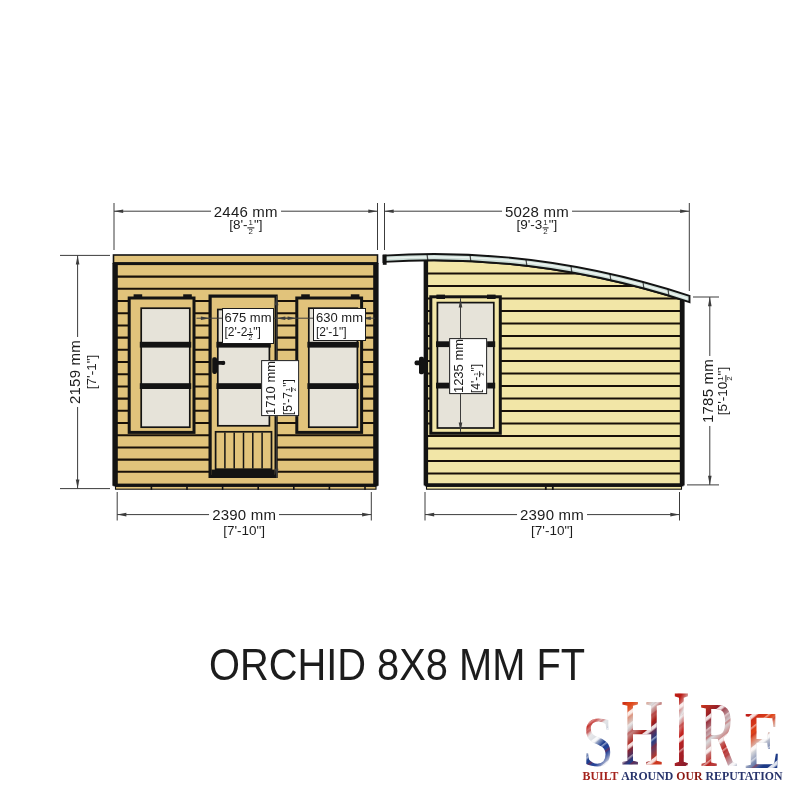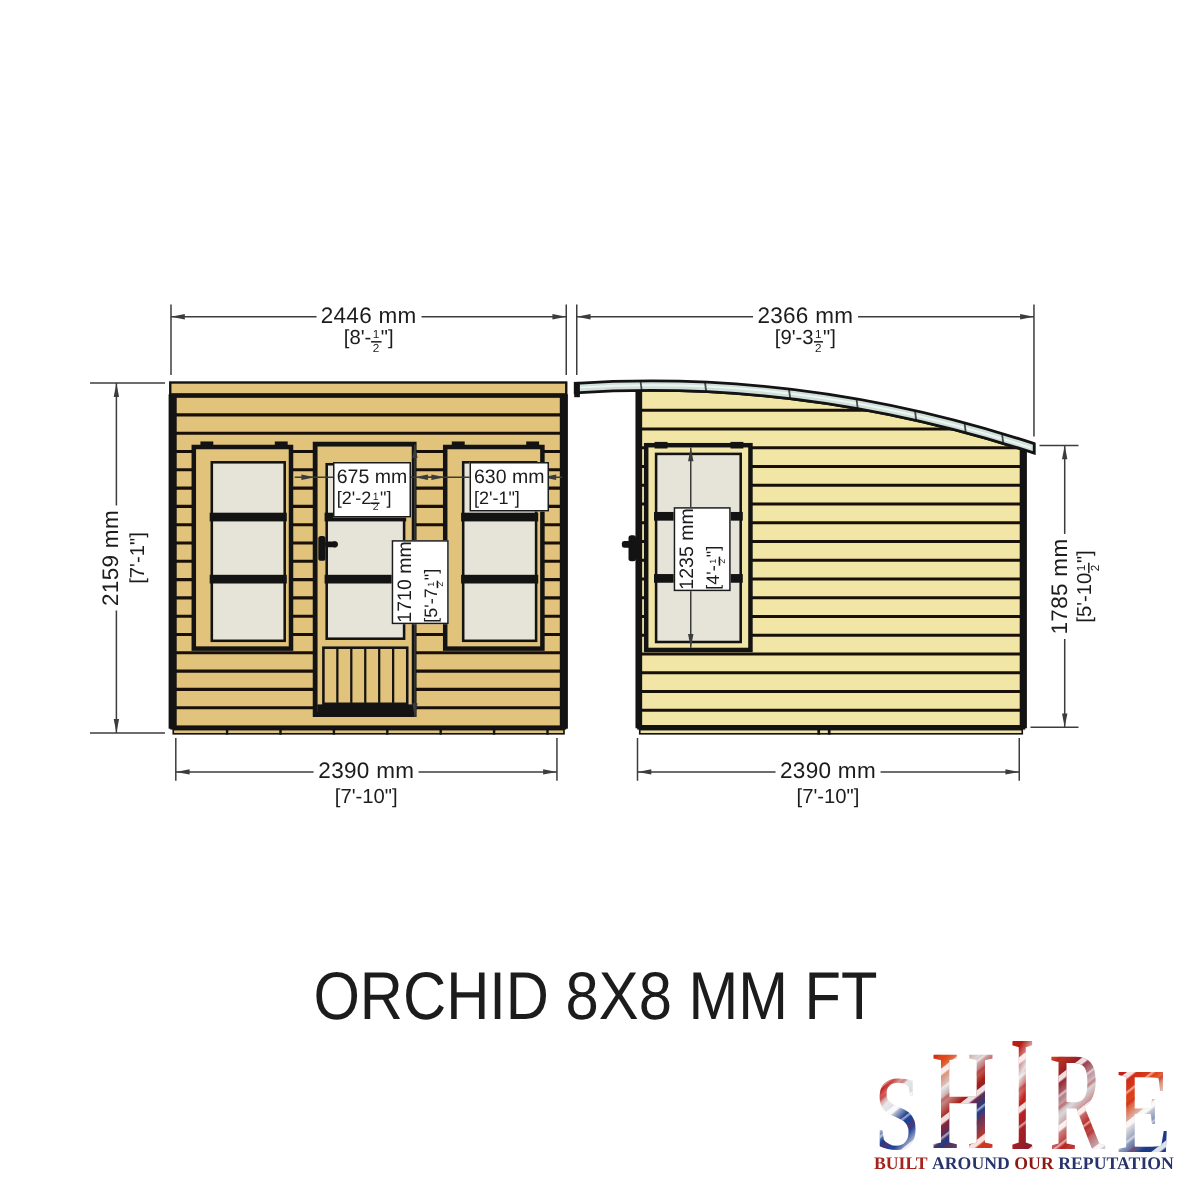--- a/index.html
+++ b/index.html
@@ -241,21 +241,21 @@
   <polygon points="276.6,478 274.8,468.8 278.4,468.8"></polygon>
   <polygon points="460.5,298.3 458.7,307.5 462.3,307.5"></polygon>
   <polygon points="460.5,431.8 458.7,422.6 462.3,422.6"></polygon>
 </g>
 </svg>
 
 <div class="t dim ctr" style="left:245.8px;top:211px;">2446 mm</div>
 
 <div class="t sub ctr" style="left:245.8px;top:227px;">[8'-<span class="fr"><b>1</b><i>2</i></span>"]</div>
 
-<div class="t dim ctr" style="left:536.9px;top:211px;">2366 mm</div>
+<div class="t dim ctr" style="left:536.9px;top:211px;">5028 mm</div>
 
 <div class="t sub ctr" style="left:536.9px;top:227px;">[9'-3<span class="fr"><b>1</b><i>2</i></span>"]</div>
 
 <div class="t dim rot" style="left:74px;top:372px;">2159 mm</div>
 
 <div class="t sub rot" style="left:92px;top:372px;">[7'-1"]</div>
 
 <div class="t dim rot" style="left:707px;top:391px;">1785 mm</div>
 
 <div class="t sub rot" style="left:725px;top:391px;">[5'-10<span class="fr"><b>1</b><i>2</i></span>"]</div>

